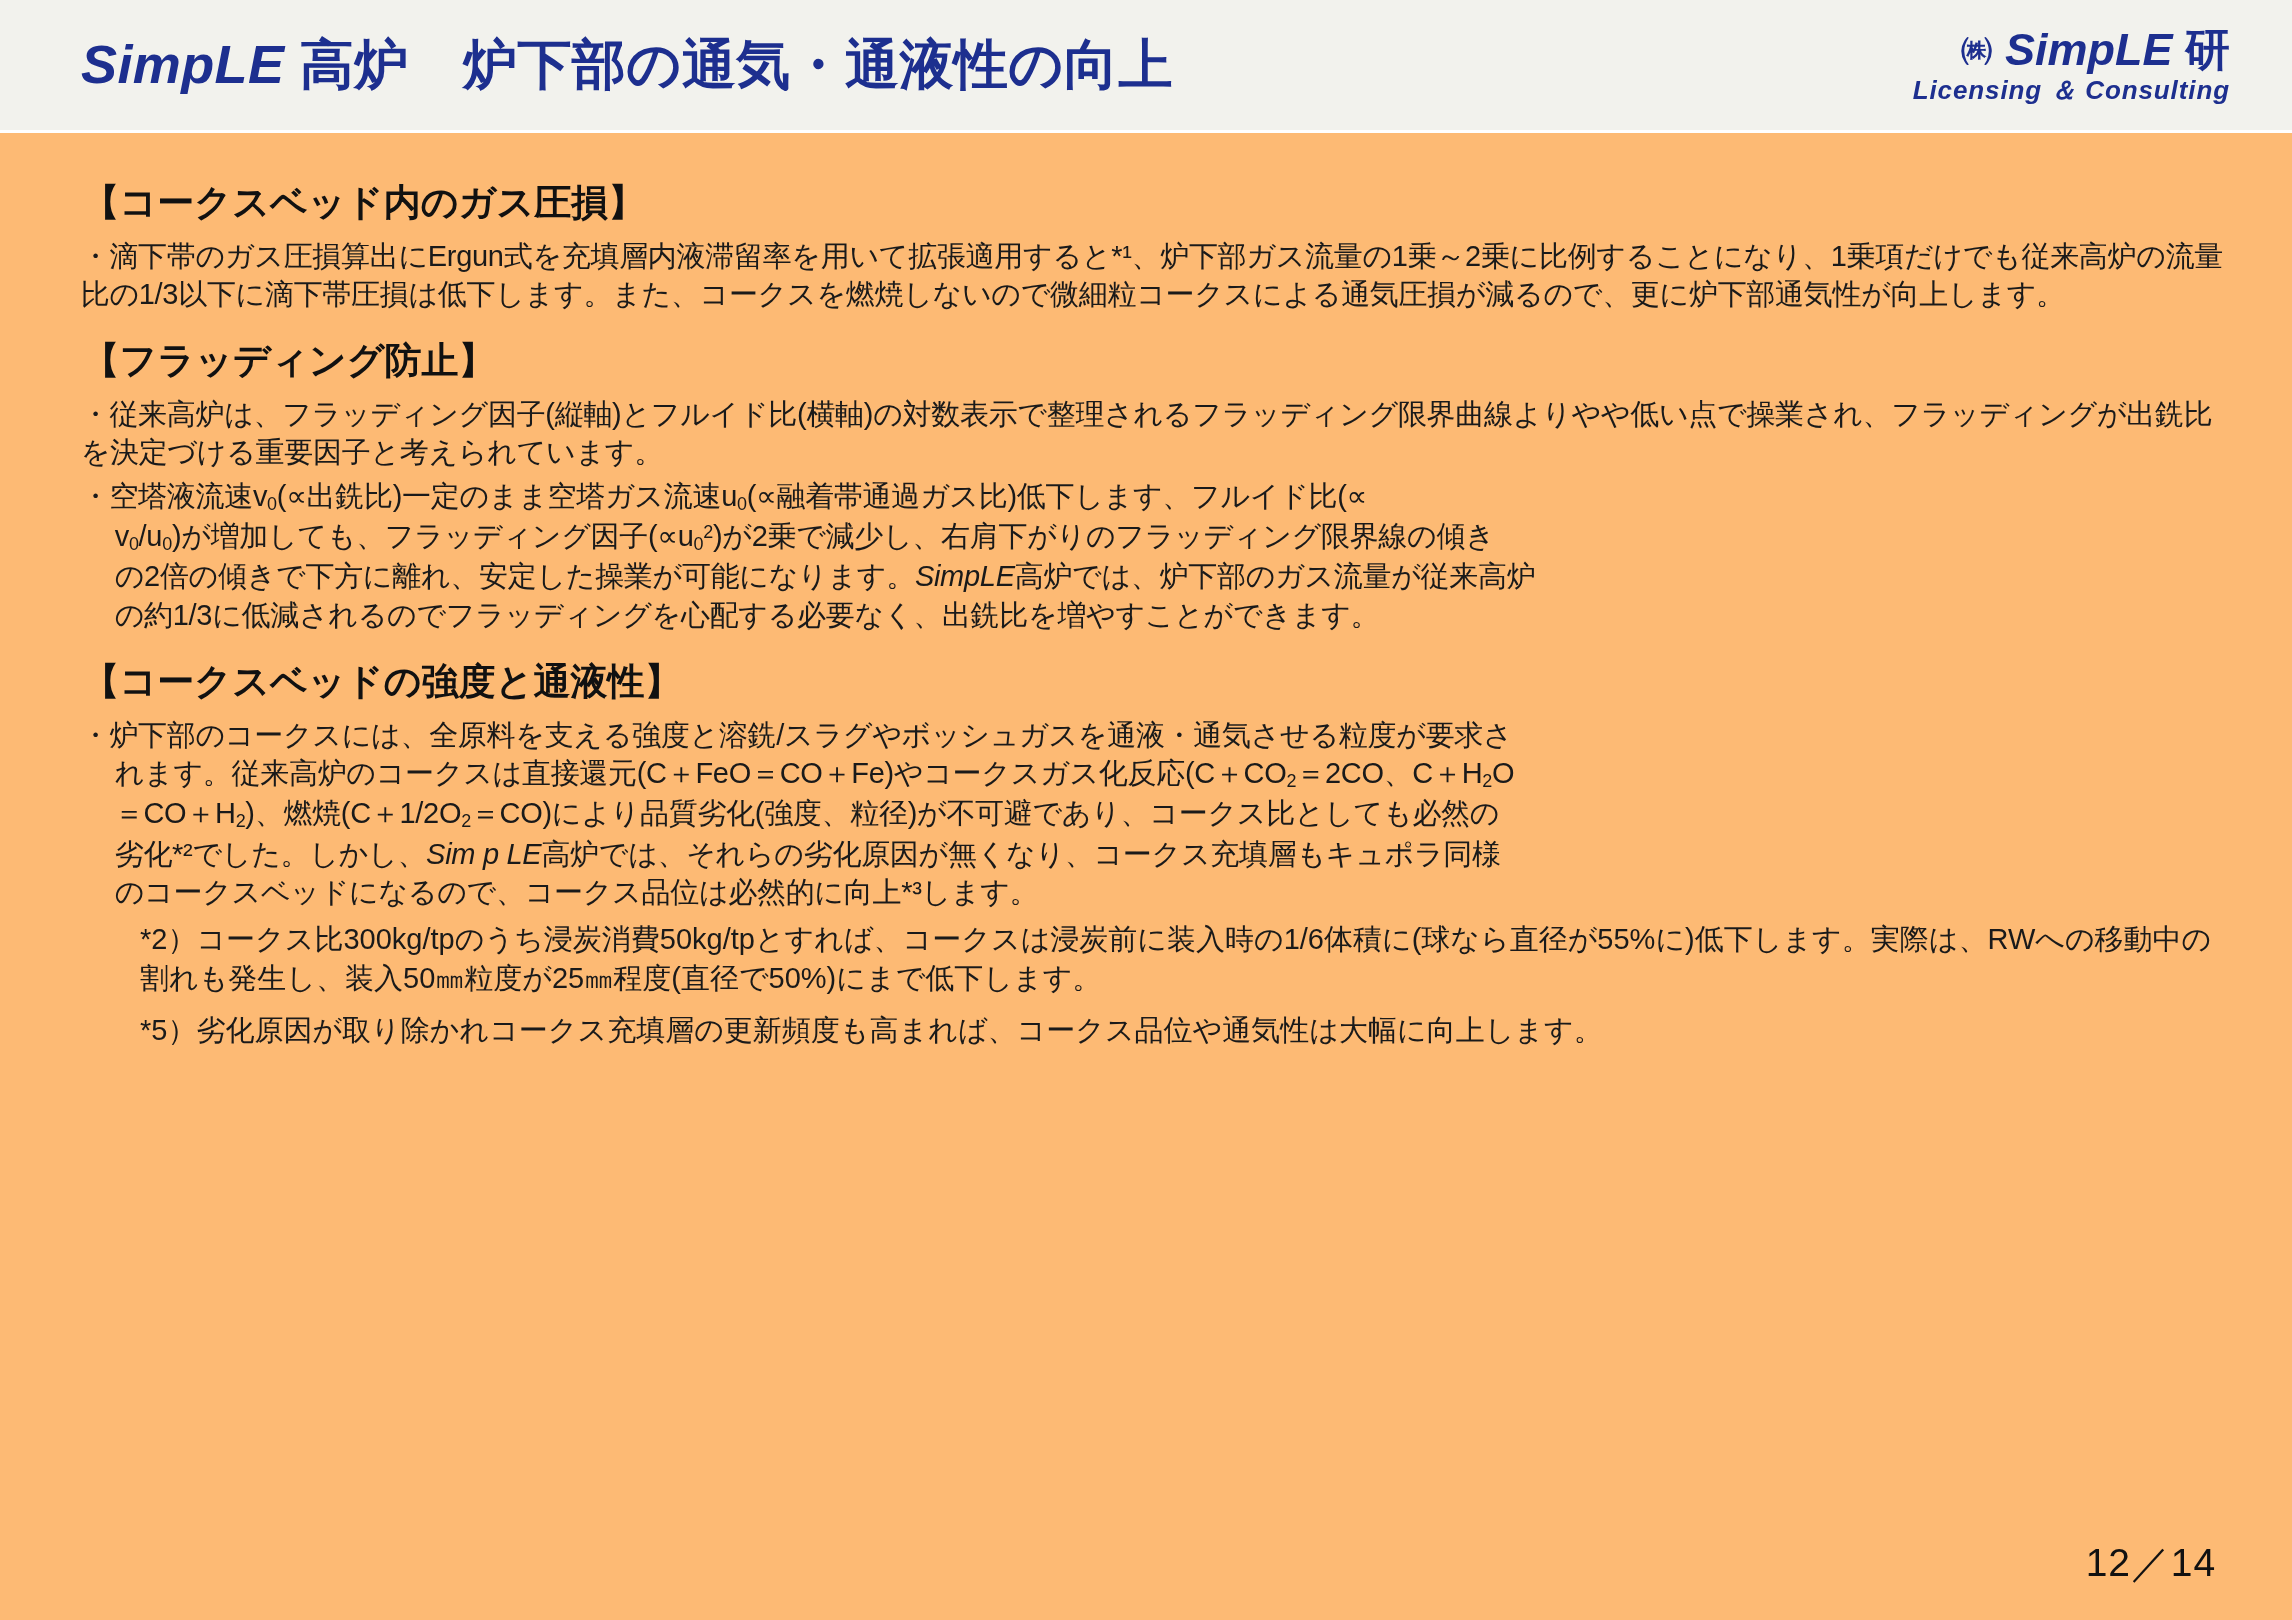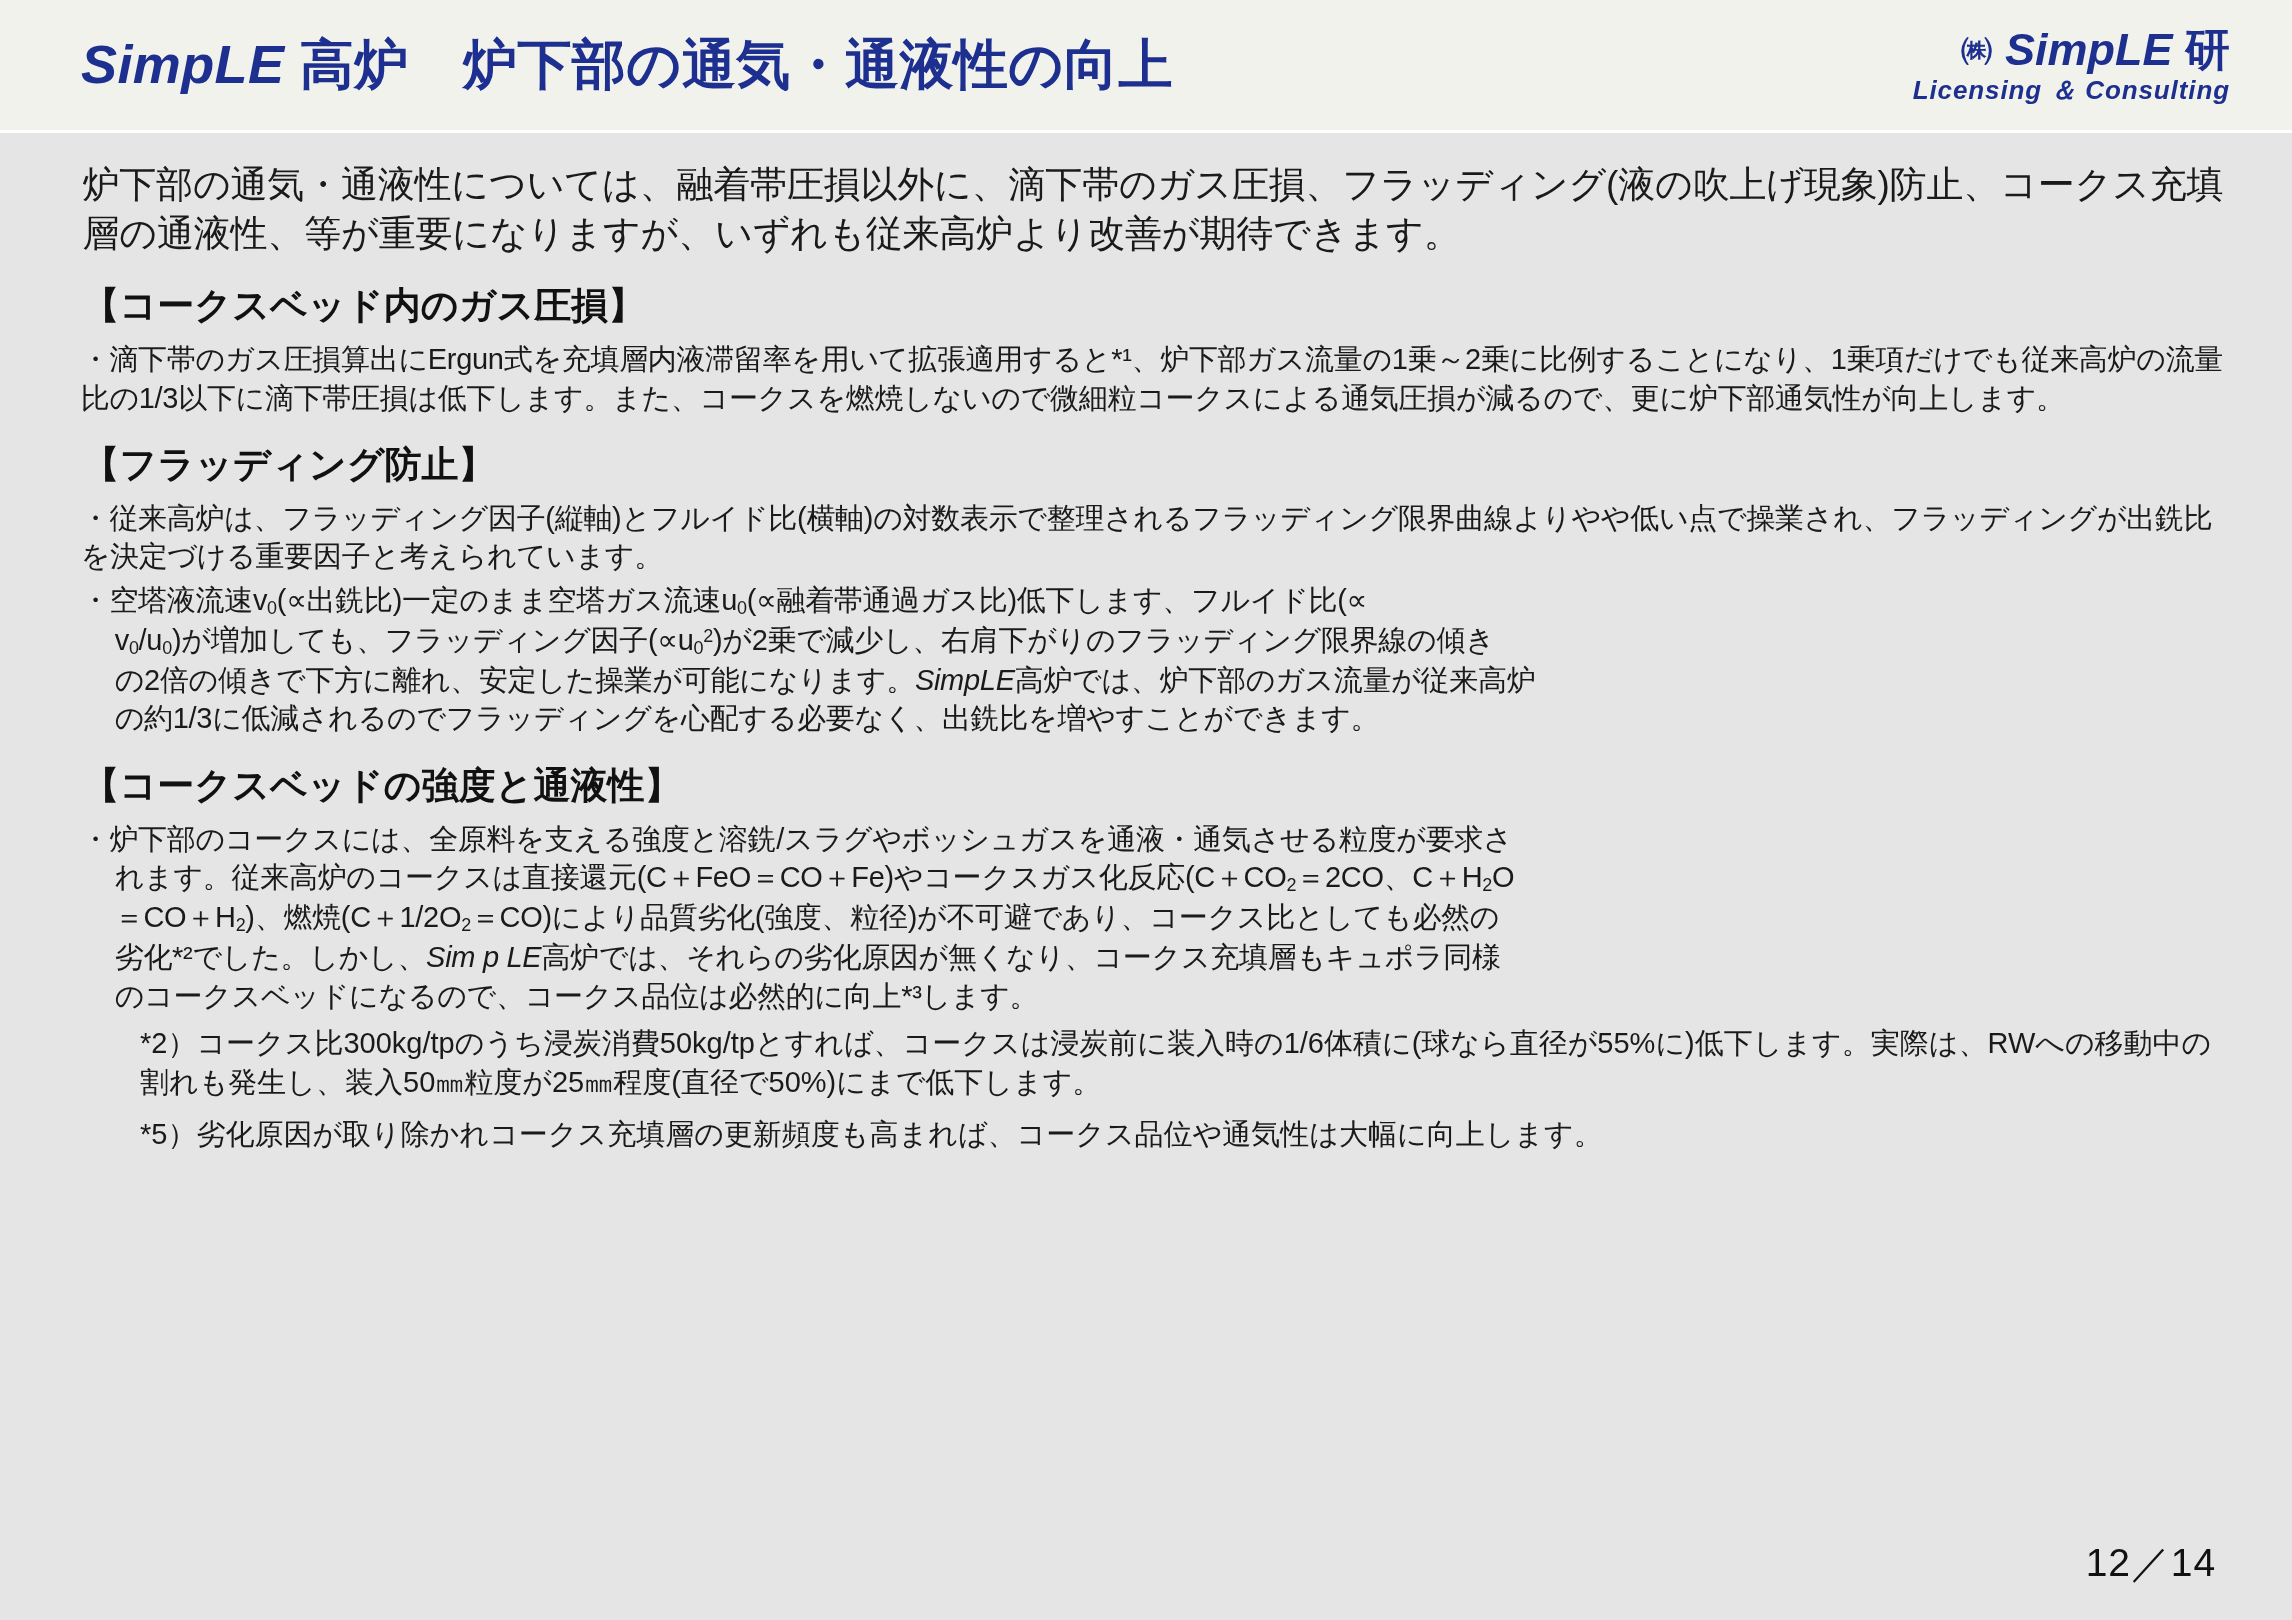--- a/index.html
+++ b/index.html
@@ -12,21 +12,21 @@
     height: 1620px;
     font-family: "Liberation Sans", "DejaVu Sans", sans-serif;
     color: #1a1a1a;
     position: relative;
     overflow: hidden;
   }
   .slide {
     position: relative;
     width: 2293px;
     height: 1620px;
-    background: #e5e5e5;
+    background: #fdba74;
     box-sizing: border-box;
   }
 
   
   .header {
     position: relative;
     height: 133px;
     background: #f2f2ed;
     border-bottom: 3.6px solid #ffffff;
     display: flex;
@@ -145,21 +145,20 @@
         <span class="mark">㈱</span>
         <span>SimpLE</span>
         <span class="jp">研</span>
       </div>
       <div class="logo-sub">Licensing ＆ Consulting</div>
     </div>
   </div>
 
   <div class="content">
 
-    <div class="lead">炉下部の通気・通液性については、融着帯圧損以外に、滴下帯のガス圧損、フラッディング(液の吹上げ現象)防止、コークス充填層の通液性、等が重要になりますが、いずれも従来高炉より改善が期待できます。</div>
 
     <div class="section-head">【コークスベッド内のガス圧損】</div>
     <div class="bullet">・滴下帯のガス圧損算出にErgun式を充填層内液滞留率を用いて拡張適用すると*¹、炉下部ガス流量の1乗～2乗に比例することになり、1乗項だけでも従来高炉の流量比の1/3以下に滴下帯圧損は低下します。また、コークスを燃焼しないので微細粒コークスによる通気圧損が減るので、更に炉下部通気性が向上します。</div>
 
     <div class="section-head">【フラッディング防止】</div>
     <div class="bullet">・従来高炉は、フラッディング因子(縦軸)とフルイド比(横軸)の対数表示で整理されるフラッディング限界曲線よりやや低い点で操業され、フラッディングが出銑比を決定づける重要因子と考えられています。</div>
 
     <div class="bullet">
       <span>・空塔液流速v</span><sub>0</sub><span>(∝出銑比)一定のまま空塔ガス流速u</span><sub>0</sub><span>(∝融着帯通過ガス比)低下します、フルイド比(∝</span>
       <span class="cont"><span>v</span><sub>0</sub><span>/u</span><sub>0</sub><span>)が増加しても、フラッディング因子(∝u</span><sub>0</sub><sup>2</sup><span>)が2乗で減少し、右肩下がりのフラッディング限界線の傾き</span></span>

